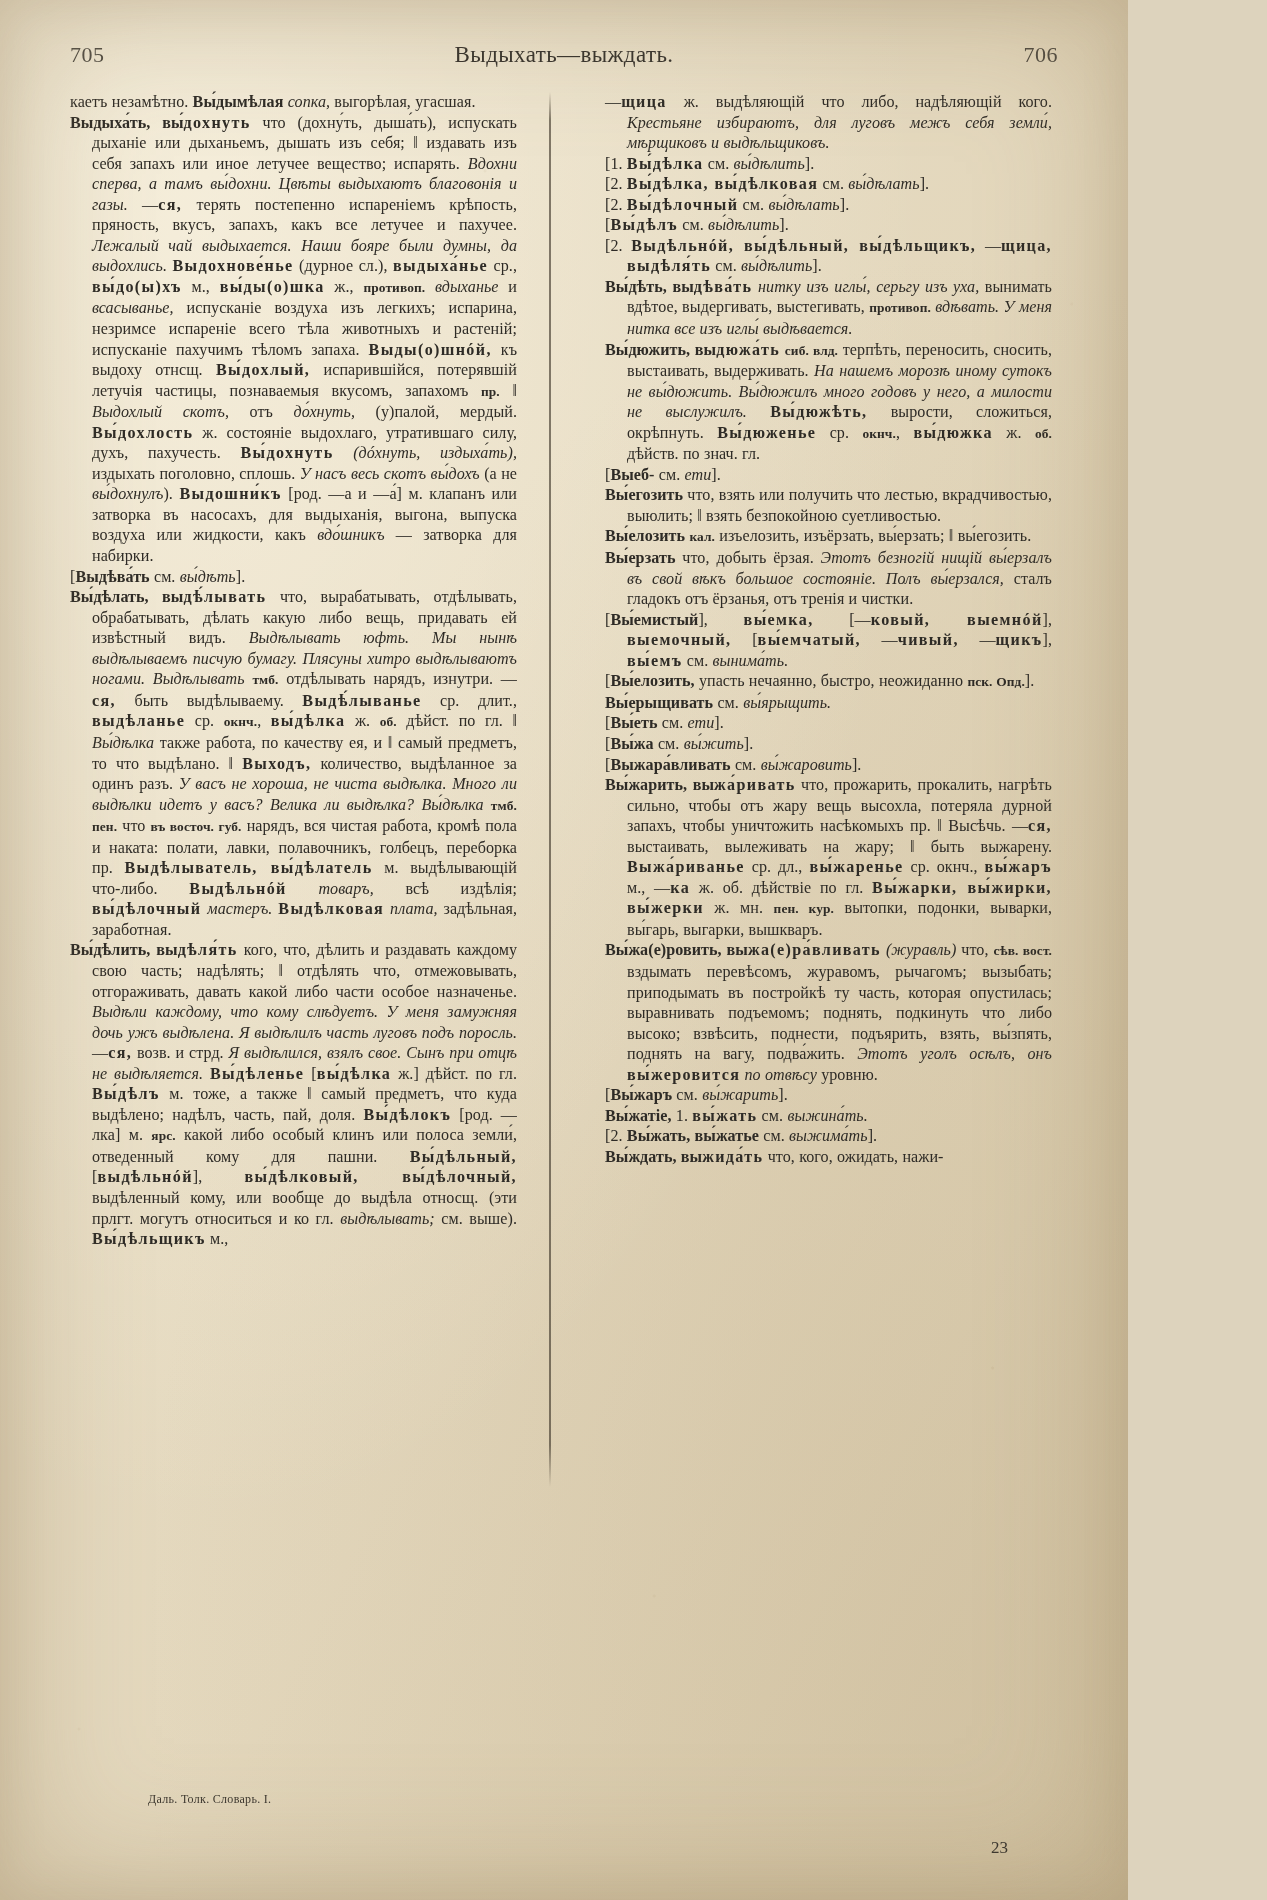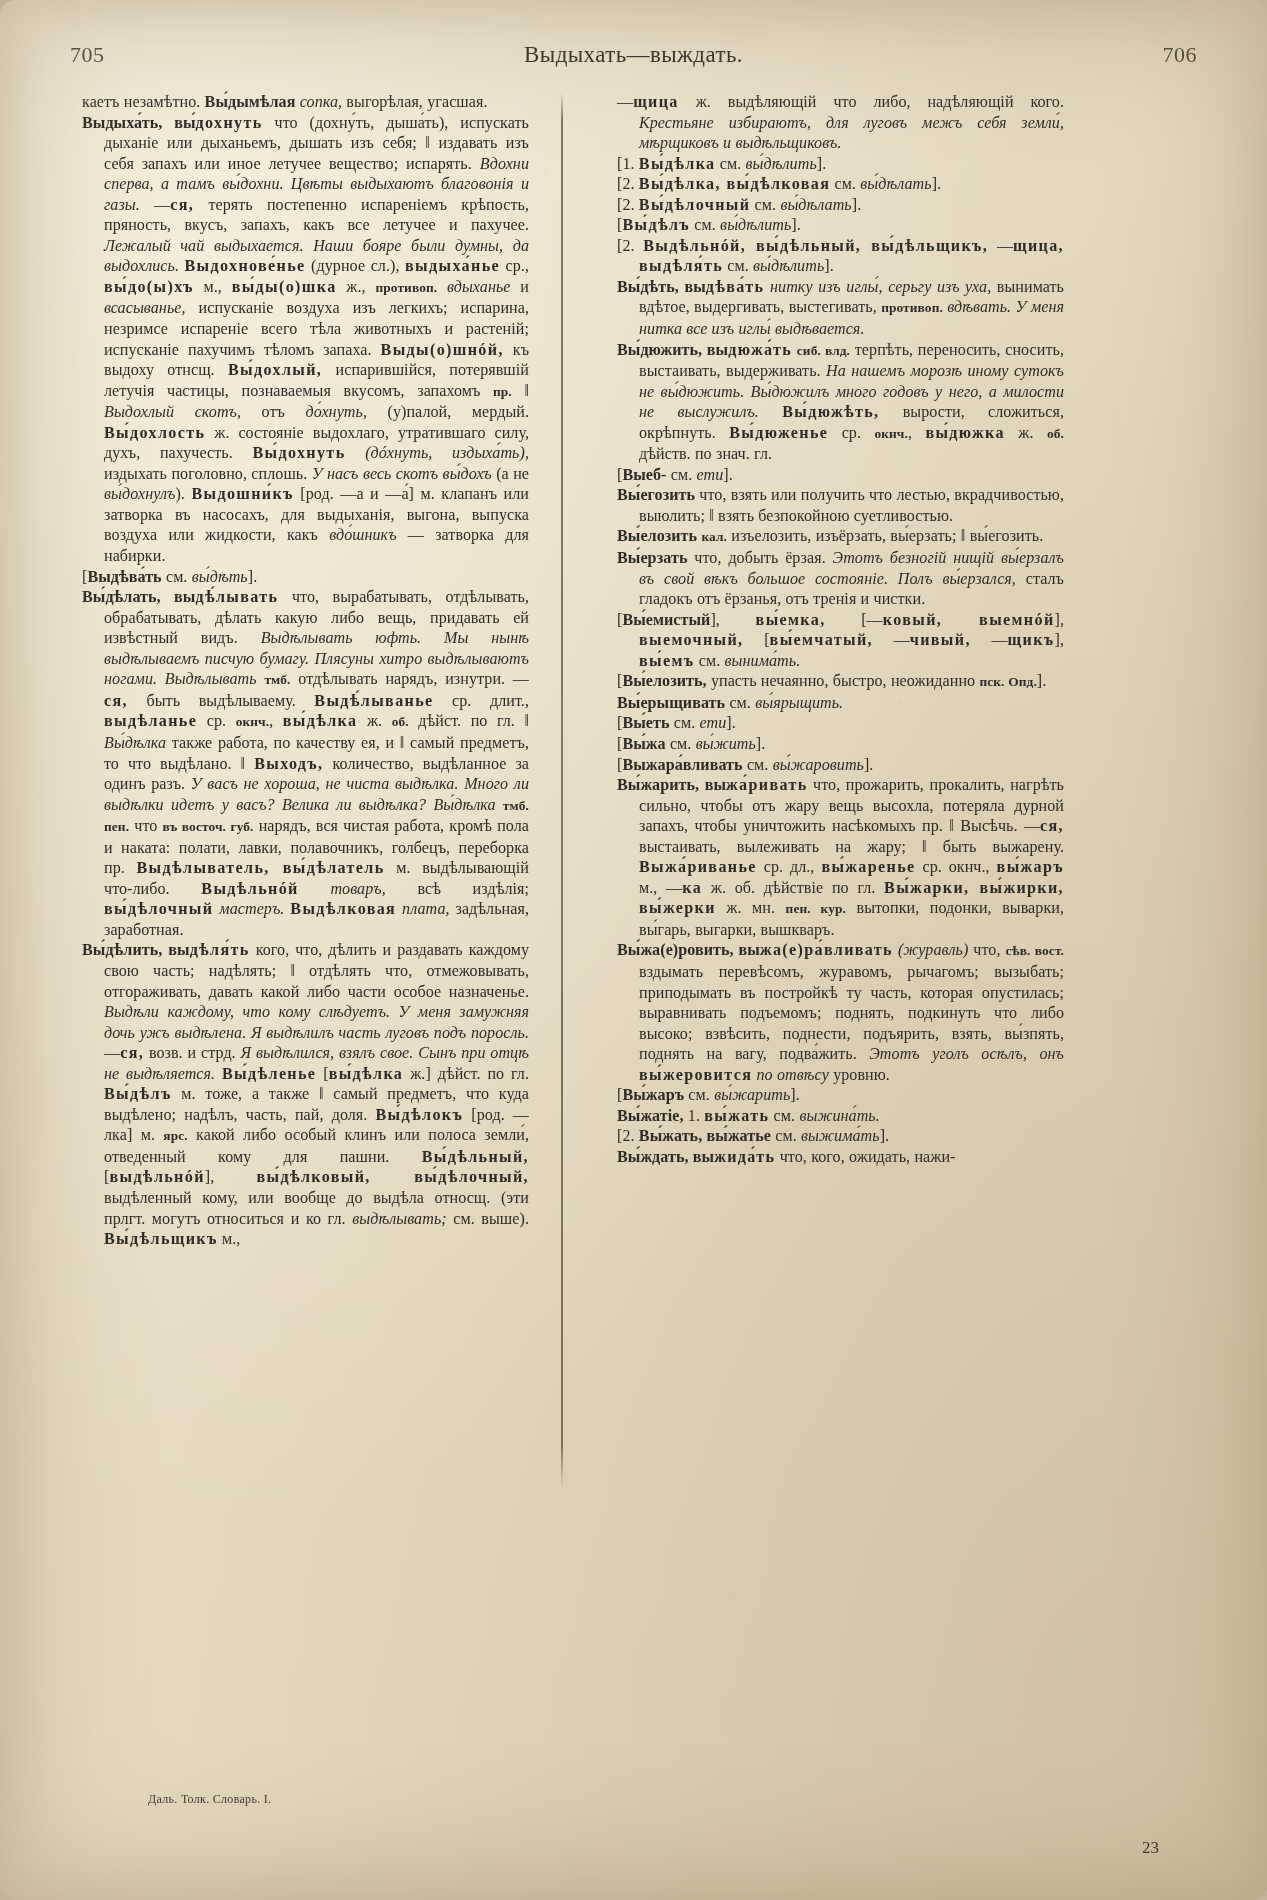--- a/index.html
+++ b/index.html
@@ -6,27 +6,26 @@
   html,body{margin:0;padding:0;}
   body{
     width:1267px;height:1900px;
     background:#ddd3bd;
     font-family:"Liberation Serif","DejaVu Serif",serif;
     overflow:hidden;
   }
   
   #page{
     position:relative;
-    width:1267px;height:1900px;
+    width:1128px;height:1900px;
     background:
       radial-gradient(ellipse at 18% 12%, rgba(255,250,235,.55) 0%, rgba(255,250,235,0) 55%),
       radial-gradient(ellipse at 85% 88%, rgba(196,178,146,.40) 0%, rgba(196,178,146,0) 60%),
       linear-gradient(118deg,#eae0c8 0%,#e6dbc2 28%,#e3d7bc 55%,#ded1b3 78%,#d8caa9 100%);
     box-sizing:border-box;
-    border-radius:15px;
   }
   
   #grain{
     position:absolute;inset:0;pointer-events:none;
     background-image:
       radial-gradient(circle at 12% 22%, rgba(150,120,80,.10) 0 1px, transparent 2px),
       radial-gradient(circle at 43% 9%,  rgba(150,120,80,.08) 0 1px, transparent 2px),
       radial-gradient(circle at 71% 37%, rgba(150,120,80,.09) 0 1px, transparent 2px),
       radial-gradient(circle at 29% 61%, rgba(150,120,80,.07) 0 1px, transparent 2px),
       radial-gradient(circle at 88% 72%, rgba(150,120,80,.10) 0 1px, transparent 2px),
@@ -48,21 +47,21 @@
     color:#33302b;
   }
   .folio{font-size:22px;letter-spacing:.5px;opacity:.86;}
   #runhead-title{
     font-size:23px;letter-spacing:.4px;
     flex:1;text-align:center;
   }
 
   
   #cols{
-    position:absolute;left:82px;top:92px;
+    position:absolute;left:70px;top:92px;
     width:1110px;height:1700px;
     display:flex;gap:4px;
   }
   .col{
     width:447px;
     position:relative;
     color:#2e2b26;
   }
   .col.left{padding-right:22px;}
   .col.right{padding-left:44px;}
@@ -92,21 +91,21 @@
   .hw-sp{font-weight:bold;letter-spacing:1.35px;}
   i,.it{font-style:italic;}
   .abbrr{font-size:13.4px;letter-spacing:.1px;font-weight:bold;}
 
   
   #signature{
     position:absolute;left:148px;top:1792px;
     font-size:12px;color:#3c372f;letter-spacing:.3px;
   }
   #sheetnum{
-    position:absolute;right:108px;top:1838px;
+    position:absolute;right:120px;top:1838px;
     font-size:17px;color:#33302b;
   }
 </style>
 </head>
 <body>
 
 <div id="page">
 
   <div id="runhead">
     <span class="folio">705</span>

